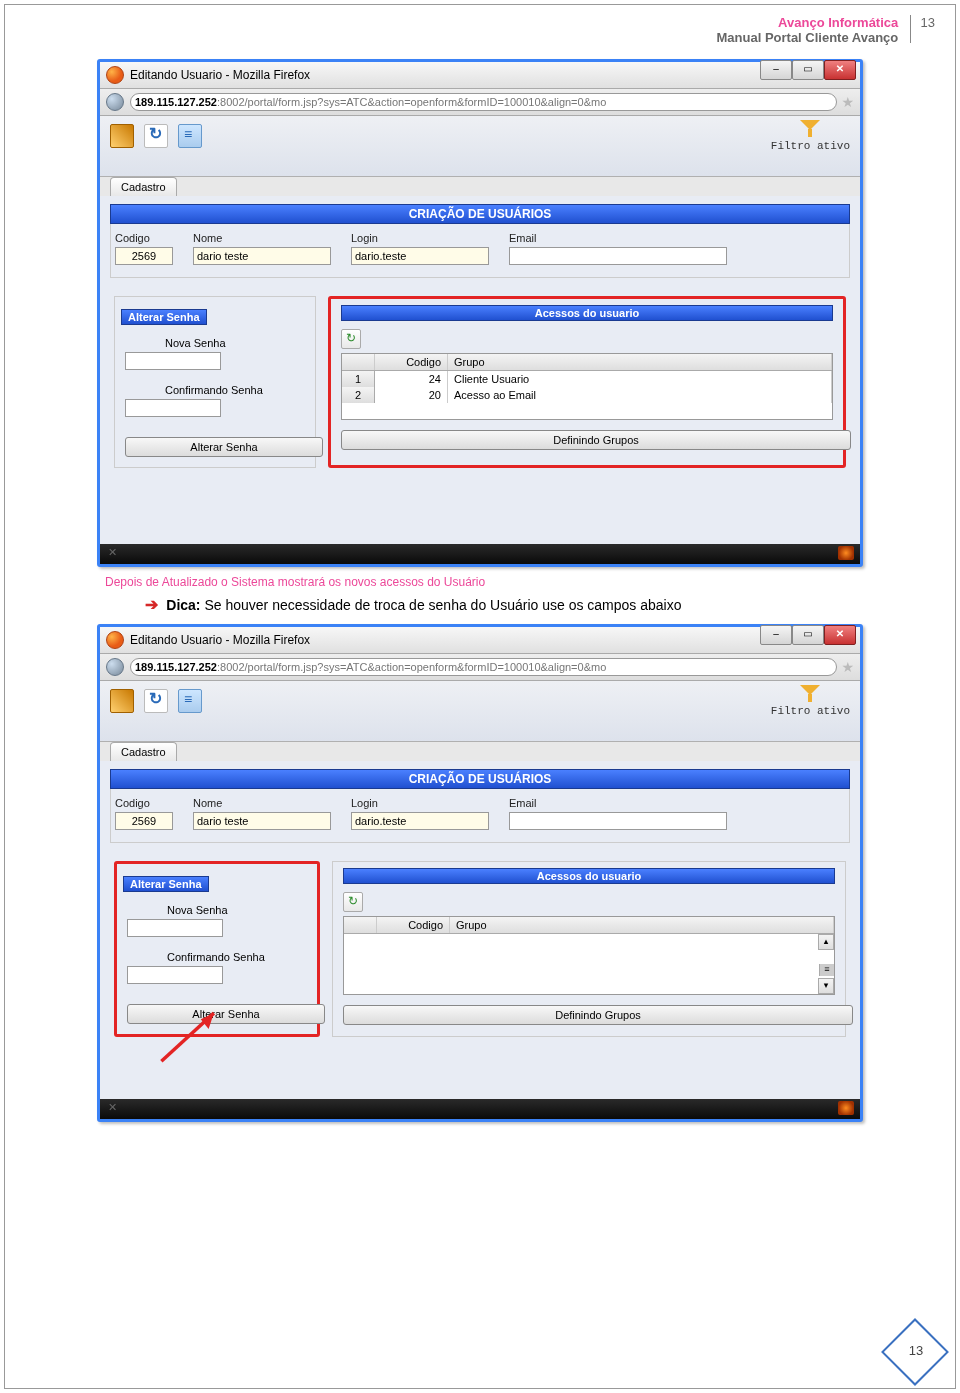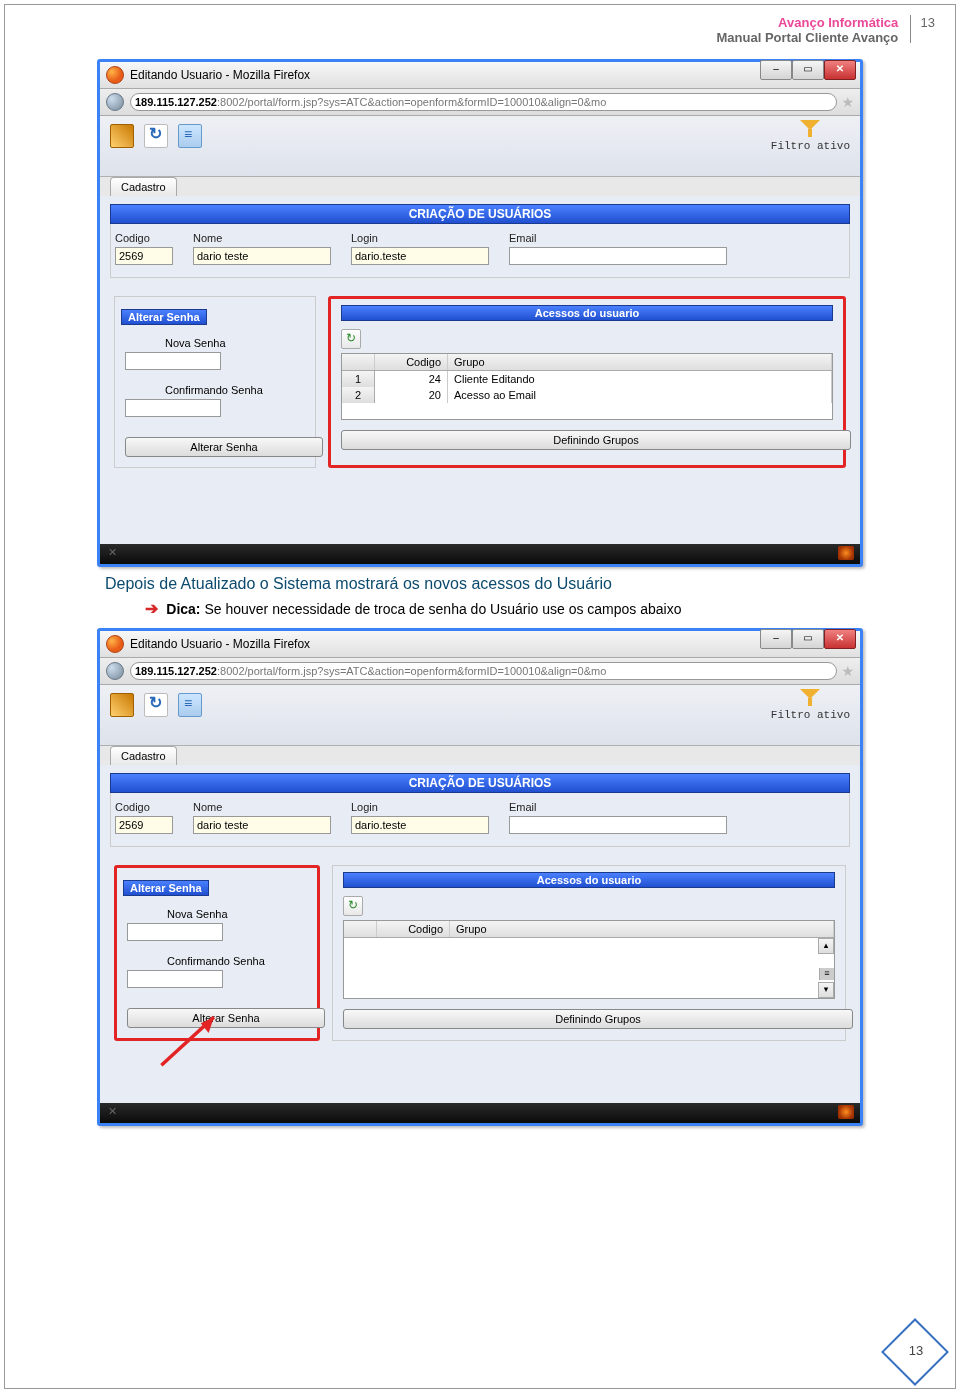--- a/index.html
+++ b/index.html
@@ -182,21 +182,21 @@
 }
 .form-col { font-size: 11px; }
 .form-col label { display: block; margin-bottom: 3px; color: #222; }
 .form-col input {
   border: 1px solid #999;
   background: #fffce8;
   padding: 2px 3px;
   font-size: 11px;
 }
 .form-col input.white { background: #fff; }
-.codigo-in { width: 50px; text-align: left; }
+.codigo-in { width: 50px; text-align: center; }
 .nome-in { width: 130px; }
 .login-in { width: 130px; }
 .email-in { width: 210px; }
 
 .two-col {
   display: flex;
   gap: 12px;
   margin-top: 14px;
   padding: 4px;
 }
@@ -316,22 +316,22 @@
 }
 .footer-x {
   position: absolute;
   left: 8px;
   top: 2px;
   color: #666;
   font-size: 11px;
 }
 
 .body-text {
-  font-size: 16px;
-  color: #0c4a6e;
+  font-size: 12px;
+  color: #ec4899;
   margin: 8px 90px 6px 100px;
 }
 .dica-line {
   font-size: 14px;
   margin: 4px 90px 8px 140px;
 }
 .arrow-right {
   color: #d62828;
   font-weight: bold;
   font-size: 16px;
@@ -448,21 +448,21 @@
           <div class="mini-refresh">↻</div>
           <div class="grid">
             <div class="grid-header">
               <div class="gh-num"></div>
               <div class="gh-codigo">Codigo</div>
               <div class="gh-grupo">Grupo</div>
             </div>
             <div class="grid-row">
               <div class="gh-num">1</div>
               <div class="gh-codigo">24</div>
-              <div class="gh-grupo">Cliente Editando</div>
+              <div class="gh-grupo">Cliente Usuario</div>
             </div>
             <div class="grid-row">
               <div class="gh-num">2</div>
               <div class="gh-codigo">20</div>
               <div class="gh-grupo">Acesso ao Email</div>
             </div>
             <div style="height:16px;"></div>
           </div>
           <div class="grey-btn full" style="margin-top:10px;">Definindo Grupos</div>
         </div>

